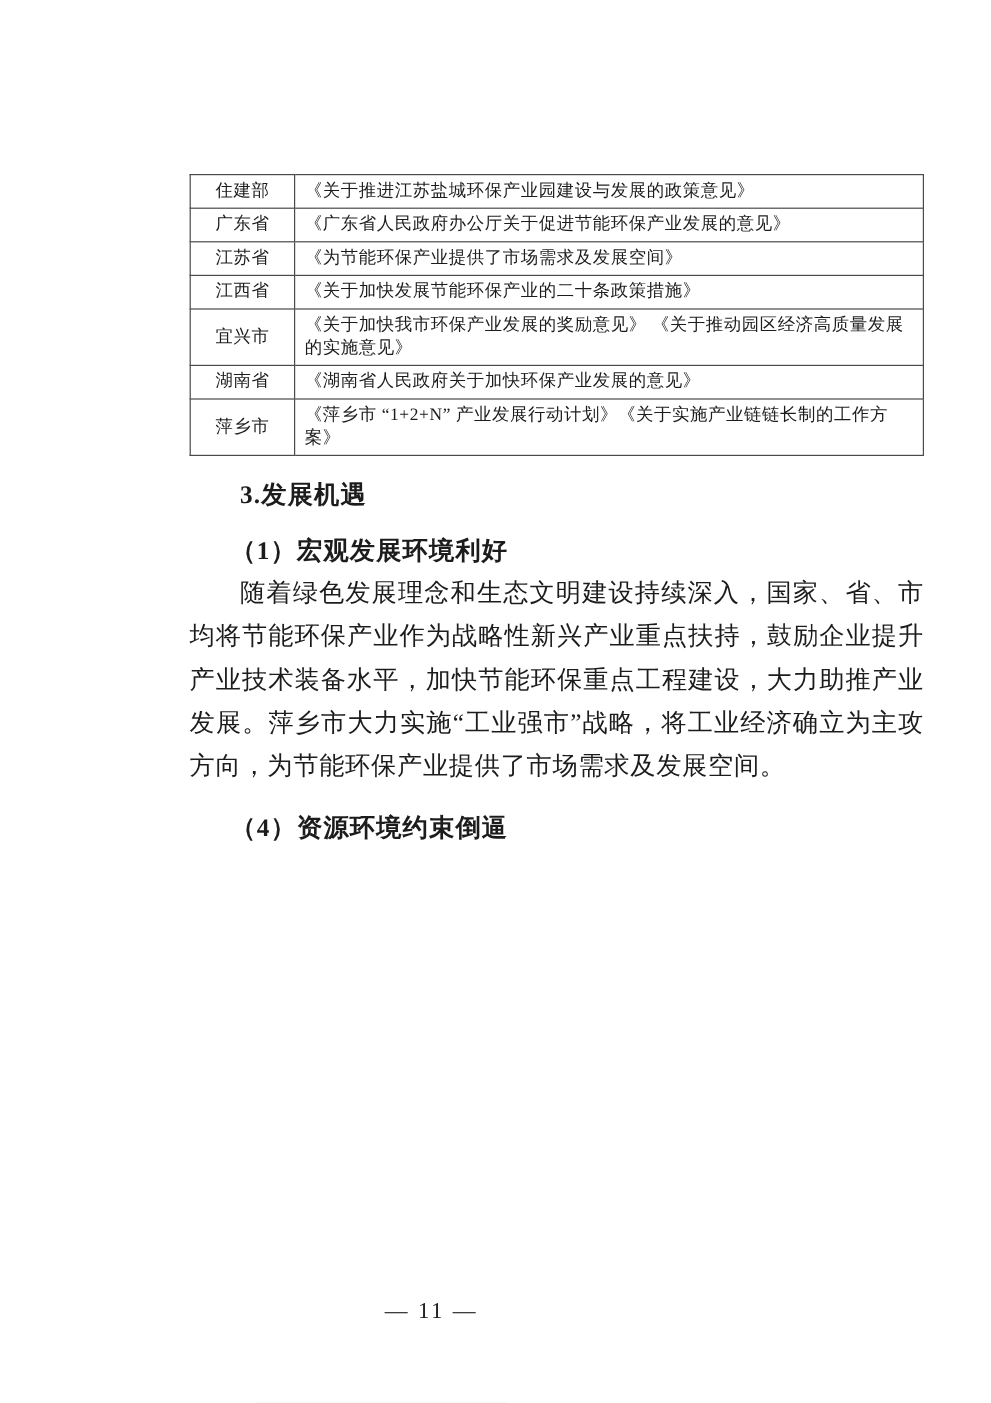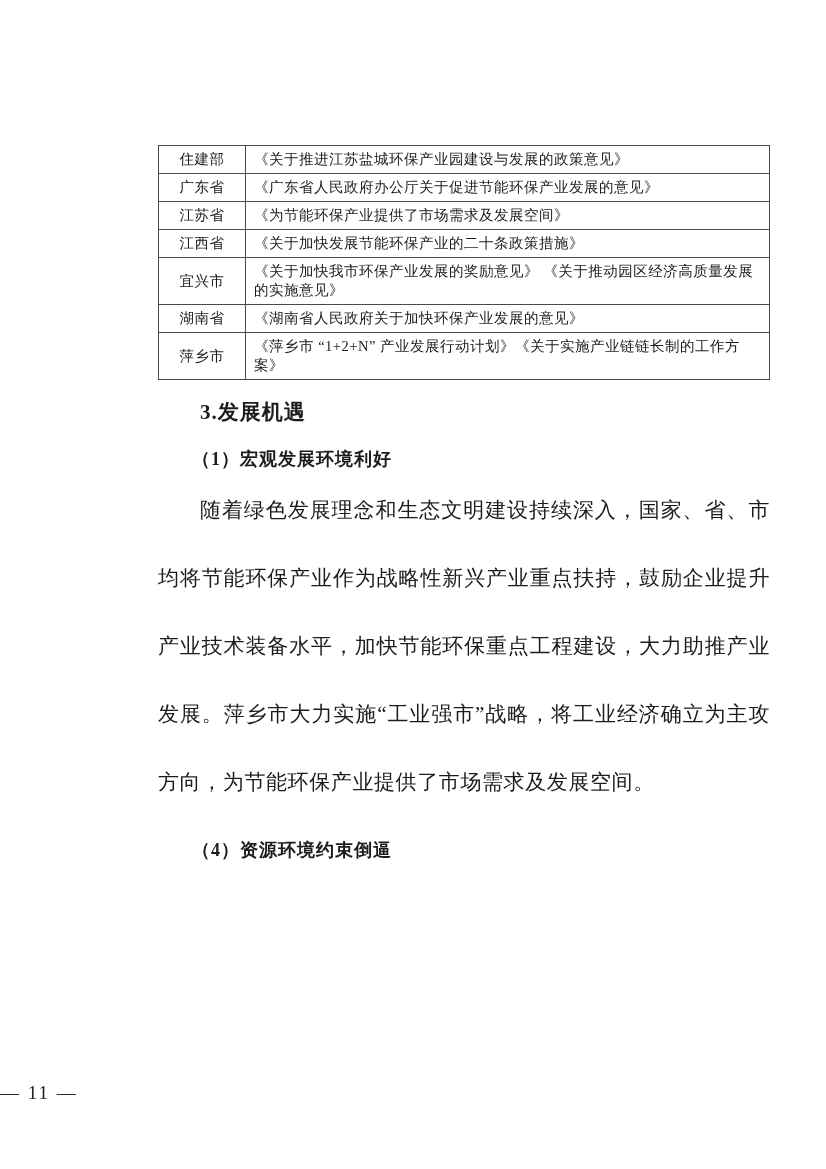--- a/index.html
+++ b/index.html
@@ -43,40 +43,40 @@
     letter-spacing: 1px;
   }
   h2.section-heading {
     font-size: 21px;
     font-weight: bold;
     margin: 19px 0 0 42px;
     line-height: 26px;
     letter-spacing: 1px;
   }
   h3.sub-heading {
-    font-size: 18px;
+    font-size: 21px;
     font-weight: bold;
     margin: 21px 0 0 34px;
     line-height: 26px;
     letter-spacing: 1px;
   }
   p.body-para {
     font-size: 21px;
-    line-height: 68px;
+    line-height: 36px;
     margin: 4px 0 0 0;
     text-align: justify;
     text-indent: 2em;
     letter-spacing: 0.6px;
   }
   .page-footer {
     position: absolute;
     top: 1082px;
     left: 0;
     width: 719px;
-    text-align: left;
+    text-align: center;
     font-size: 19px;
     letter-spacing: 2px;
     color: #222;
   }
 </style>
 </head>
 <body>
 
 <div class="page">
   <div class="content">

